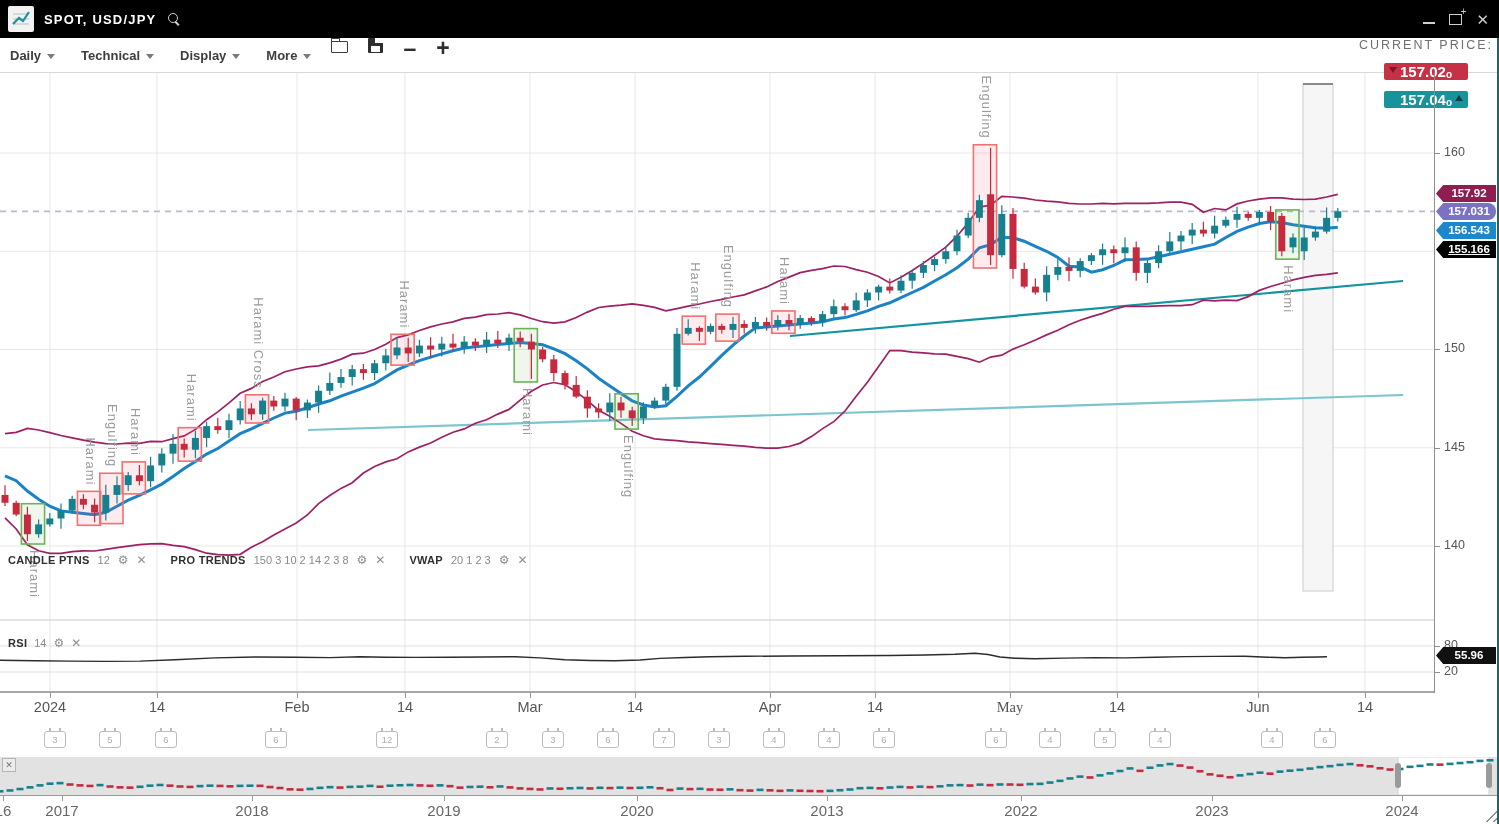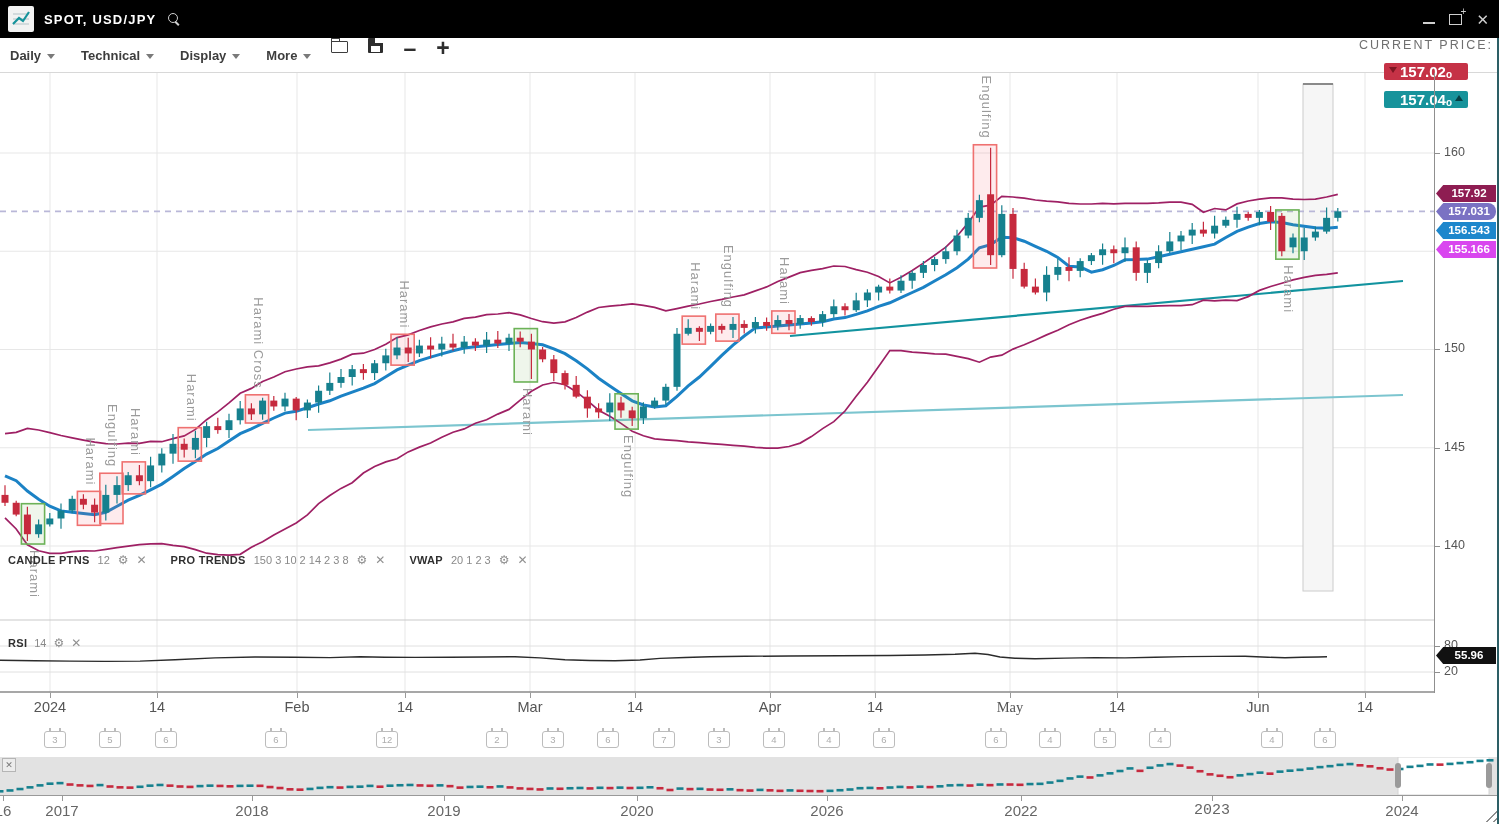--- a/index.html
+++ b/index.html
@@ -490,21 +490,21 @@
       <div class="ytick-label" style="top: 367px;">145</div>
       <div class="ytick-dash" style="top: 473px;"></div>
       <div class="ytick-label" style="top: 465px;">140</div>
       <div class="ytick-dash" style="top: 573px;"></div>
       <div class="ytick-label" style="top: 565px;">80</div>
       <div class="ytick-dash" style="top: 599px;"></div>
       <div class="ytick-label" style="top: 591px;">20</div>
       <div class="price-tag" style="top: 112px; background: rgb(142, 29, 82);">157.92</div>
       <div class="price-tag" style="top: 130px; background: rgb(122, 114, 195); border-radius: 8px;">157.031</div>
       <div class="price-tag" style="top: 149px; background: rgb(29, 135, 204);">156.543</div>
-      <div class="price-tag" style="top: 168px; background: #d946ef;">155.166</div>
+      <div class="price-tag" style="top: 168px; background: #000000; text-decoration: underline;">155.166</div>
       <div class="price-tag" style="top: 574px; background: rgb(17, 17, 17);">55.96</div>
     </div>
 
   <div class="x-axis" id="x-axis">
       <div class="xtick-mark" style="left: 50px;"></div>
       <div class="xtick-label" style="left: 50px;">2024</div>
       <div class="xtick-mark" style="left: 157px;"></div>
       <div class="xtick-label" style="left: 157px;">14</div>
       <div class="xtick-mark" style="left: 297px;"></div>
       <div class="xtick-label" style="left: 297px;">Feb</div>
@@ -713,24 +713,24 @@
       <div class="year-label" style="left: 3px;">16</div>
       <div class="year-tick" style="left: 62px;"></div>
       <div class="year-label" style="left: 62px;">2017</div>
       <div class="year-tick" style="left: 252px;"></div>
       <div class="year-label" style="left: 252px;">2018</div>
       <div class="year-tick" style="left: 444px;"></div>
       <div class="year-label" style="left: 444px;">2019</div>
       <div class="year-tick" style="left: 637px;"></div>
       <div class="year-label" style="left: 637px;">2020</div>
       <div class="year-tick" style="left: 827px;"></div>
-      <div class="year-label" style="left: 827px;">2026</div>
+      <div class="year-label" style="left: 827px;">2013</div>
       <div class="year-tick" style="left: 1021px;"></div>
       <div class="year-label" style="left: 1021px;">2022</div>
       <div class="year-tick" style="left: 1212px;"></div>
-      <div class="year-label" style="left: 1212px; font-family: Liberation Mono, monospace;">2023</div>
+      <div class="year-label" style="left: 1212px;">2023</div>
       <div class="year-tick" style="left: 1402px;"></div>
       <div class="year-label" style="left: 1402px;">2024</div>
     </div>
 
   <div class="resize-grip"></div>
   <div class="right-edge"></div>
 </div>
 
 </body></html>

